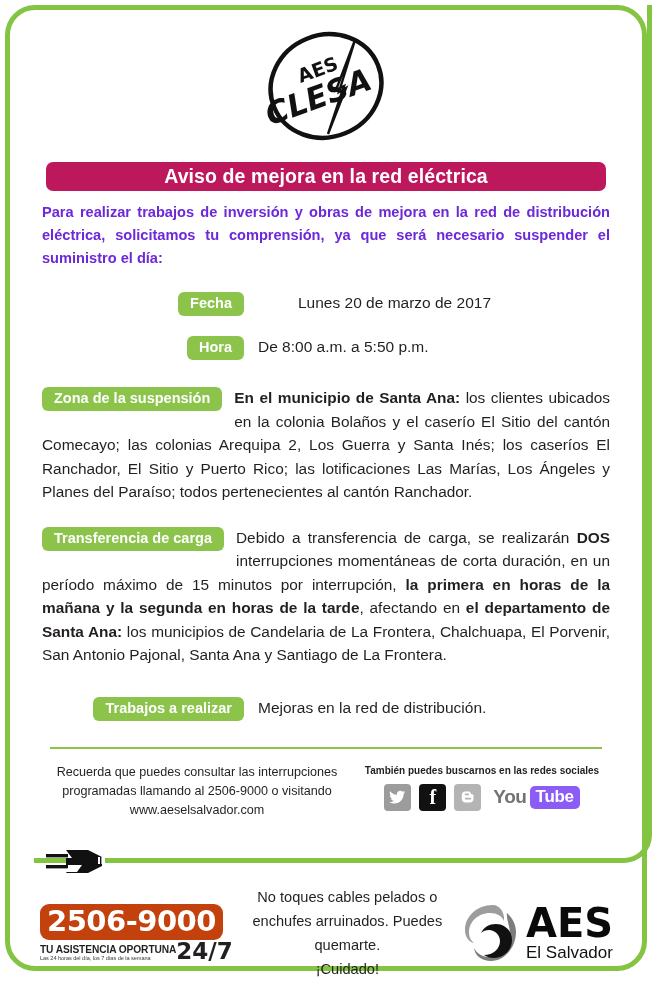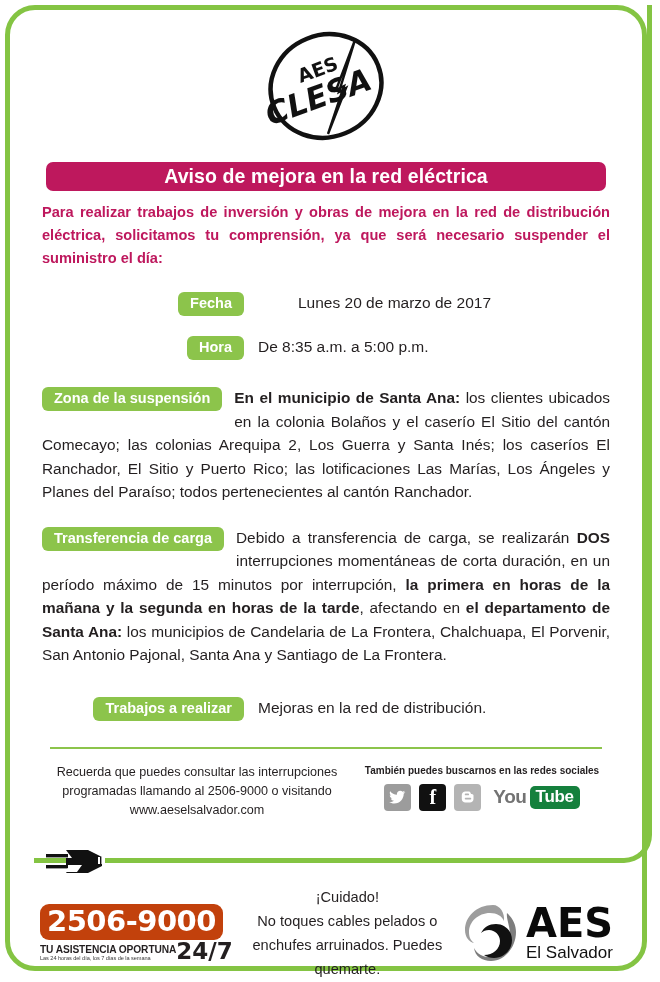--- a/index.html
+++ b/index.html
@@ -73,21 +73,21 @@
     height: 29px;
     letter-spacing: .1px;
   }
 
   .intro {
     margin: 10px 4px 0 4px;
     font-size: 14.6px;
     font-weight: bold;
     line-height: 23px;
     text-align: justify;
-    color: #be185d;
+    color: #6d28d9;
   }
 
   
   .chip {
     display: inline-block;
     background: #8cc44b;
     color: #ffffff;
     font-size: 14.5px;
     font-weight: bold;
     border-radius: 6px;
@@ -192,21 +192,21 @@
     align-items: center;
     margin-left: 4px;
   }
   .yt-you {
     font-size: 19px;
     font-weight: bold;
     color: #737373;
     letter-spacing: -.4px;
   }
   .yt-tube {
-    background: #15803d;
+    background: #8b5cf6;
     color: #ffffff;
     font-size: 17px;
     font-weight: bold;
     border-radius: 5px;
     padding: 1px 6px 2px 6px;
     margin-left: 3px;
     letter-spacing: -.3px;
   }
 
   
@@ -329,21 +329,21 @@
       <div class="chip-cell">
         <span class="chip">Fecha</span>
       </div>
       <div class="value">Lunes 20 de marzo de 2017</div>
     </div>
 
     <div class="row-simple" id="row-hora">
       <div class="chip-cell">
         <span class="chip">Hora</span>
       </div>
-      <div class="value">De 8:35 a.m. a 5:00 p.m.</div>
+      <div class="value">De 8:00 a.m. a 5:50 p.m.</div>
     </div>
 
     <div class="block" id="block-zona">
       <span class="chip float-chip">Zona de la suspensión</span><b>En el municipio de Santa Ana:</b><span> los clientes ubicados en la colonia Bolaños y el caserío El Sitio del cantón Comecayo; las colonias Arequipa 2, Los Guerra y Santa Inés; los caseríos El Ranchador, El Sitio y Puerto Rico; las lotificaciones Las Marías, Los Ángeles y Planes del Paraíso; todos pertenecientes al cantón Ranchador.</span>
     </div>
 
     <div class="block" id="block-transferencia">
       <span class="chip float-chip">Transferencia de carga</span><span>Debido a transferencia de carga, se realizarán </span><b>DOS</b><span> interrupciones momentáneas de corta duración, en un período máximo de 15 minutos por interrupción, </span><b>la primera en horas de la mañana y la segunda en horas de la tarde</b><span>, afectando en </span><b>el departamento de Santa Ana:</b><span> los municipios de Candelaria de La Frontera, Chalchuapa, El Porvenir, San Antonio Pajonal, Santa Ana y Santiago de La Frontera.</span>
     </div>
 
@@ -408,22 +408,22 @@
       <span class="phone-sub">
         <span class="phone-sub-text">
           <div class="phone-tagline">TU ASISTENCIA OPORTUNA</div>
           <div class="phone-fine">Las 24 horas del día, los 7 días de la semana</div>
         </span>
         <span class="phone-247">24/7</span>
       </span>
     </div>
 
     <div class="bottom-warning">
+      <div>No toques cables pelados o enchufes arruinados. Puedes quemarte.</div>
       <div>¡Cuidado!</div>
-      <div>No toques cables pelados o enchufes arruinados. Puedes quemarte.</div>
     </div>
 
     <div class="bottom-logo">
       <svg width="62" height="62" viewBox="0 0 62 62" aria-hidden="true">
         <path d="M31 3 C14 3 3 15 3 28 c0 7 4 12 9 13 -4-3-5-7-5-11 0-10 9-19 21-19 7 0 12 3 14 8 1-8-4-16-11-16z" fill="#9d9d9d"></path>
         <path d="M45 11 c6 5 9 12 9 19 0 16-12 29-25 29-9 0-16-5-17-13 3 6 9 9 15 9 12 0 21-10 21-22 0-9-4-17-3-22z" fill="#7d7d7d"></path>
         <path d="M34 22 c9 0 16 7 16 16 0 10-8 18-18 18-4 0-7-1-10-3 9 0 16-6 16-14 0-6-5-11-11-11-3 0-6 1-8 3 3-6 8-9 15-9z" fill="#111111"></path>
       </svg>
       <span class="aes-text-wrap">
         <div class="aes-word">AES</div>

